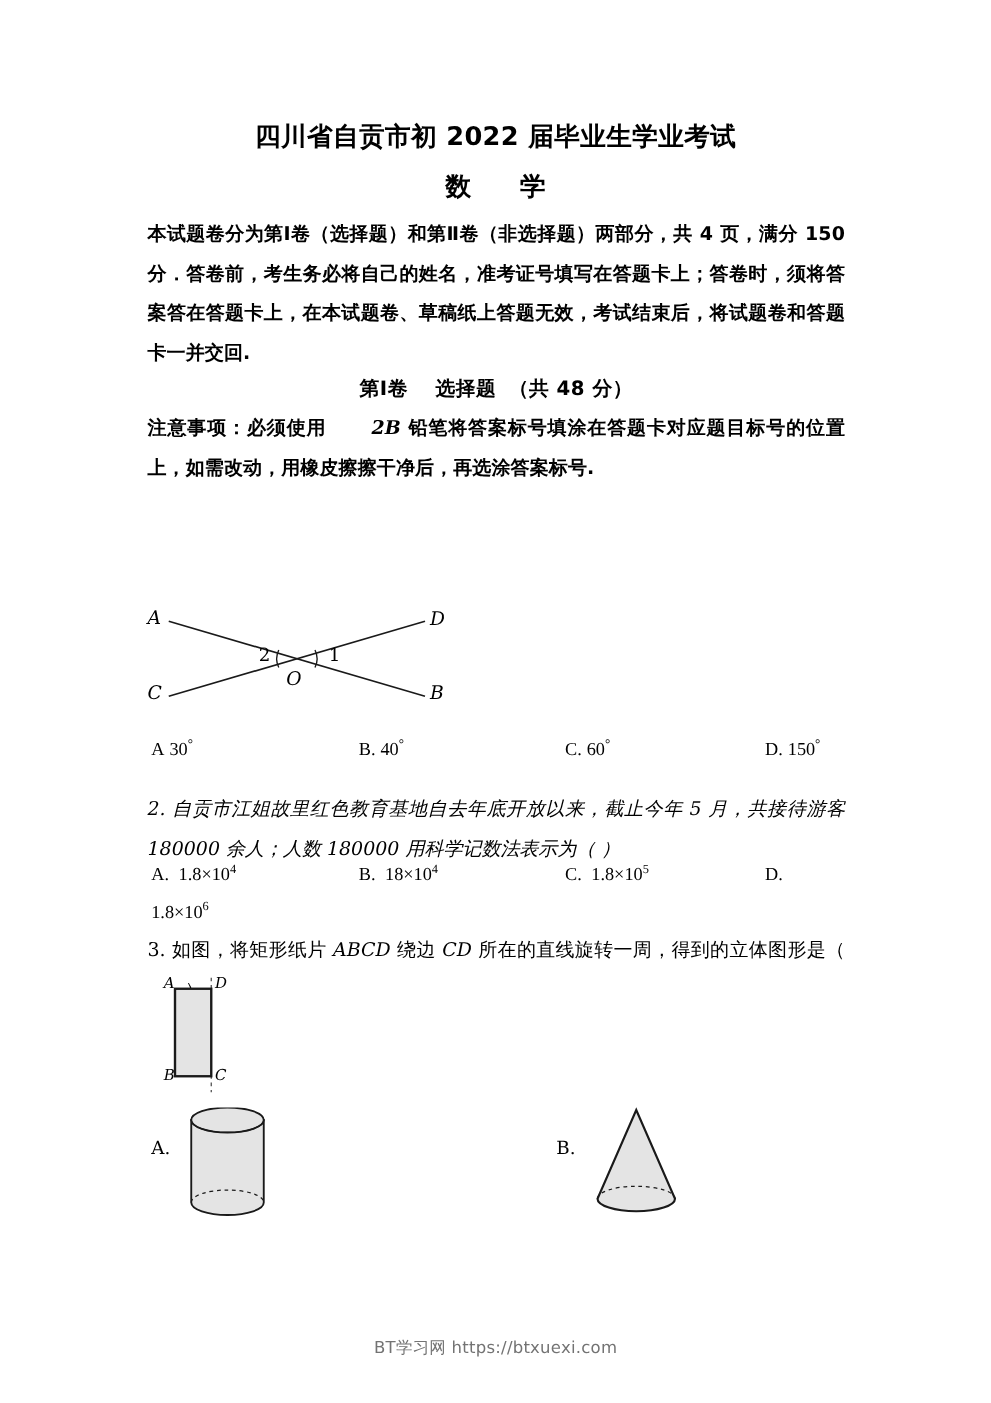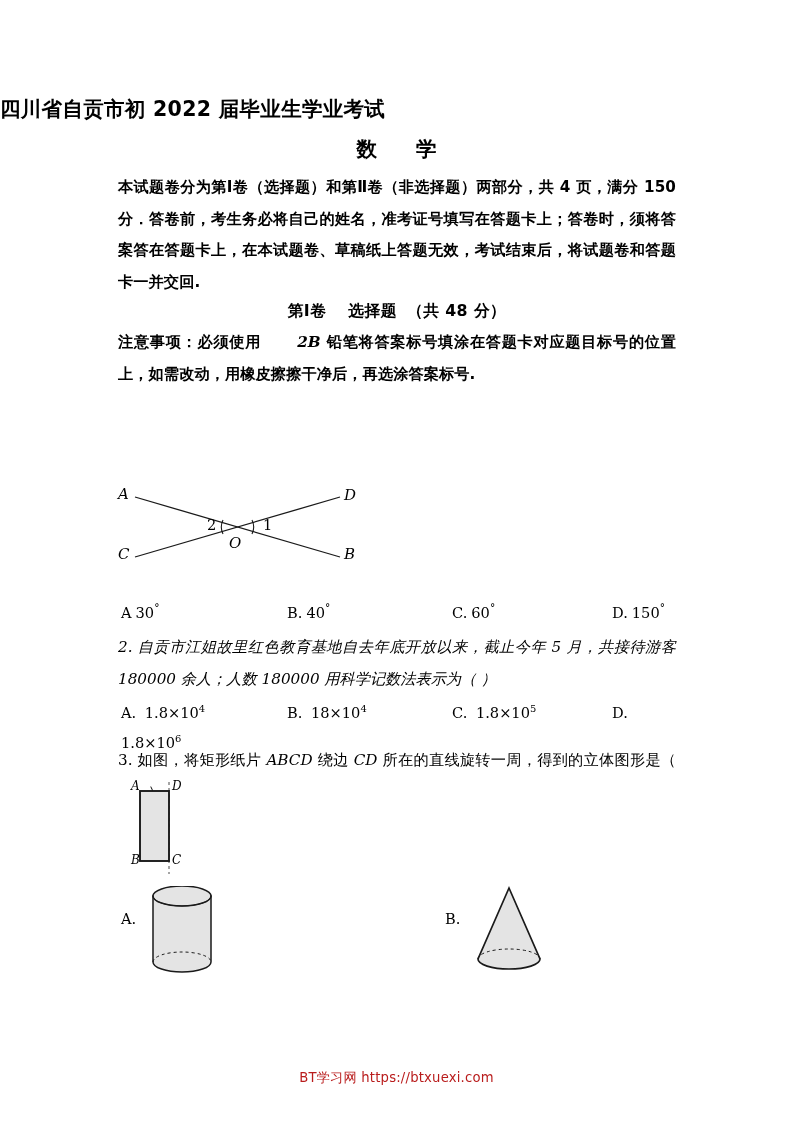--- a/index.html
+++ b/index.html
@@ -18,20 +18,21 @@
     font-family: "DejaVu Serif", "Liberation Serif", serif;
     color: #000000;
   }
 
   
   .doc-title {
     position: absolute;
     left: 0;
     right: 0;
     top: 97px;
+    text-align: center;
     font-family: "DejaVu Sans", "Liberation Sans", sans-serif;
     font-weight: bold;
     font-size: 20.5px;
     letter-spacing: 0.3px;
     line-height: 1.2;
   }
   .doc-subject {
     position: absolute;
     left: 0;
     right: 0;
@@ -89,22 +90,23 @@
   .options {
     position: absolute;
     left: 118px;
     width: 558px;
     height: 26px;
     font-size: 14.6px;
     font-family: "DejaVu Serif", "Liberation Serif", serif;
   }
   .options .opt {
     position: absolute;
-    top: 12px;
+    top: 0;
     white-space: nowrap;
+    font-family: Liberation Serif, serif;
   }
   .opt-tag { margin-right: 4px; }
 
   
   .figure { position: absolute; }
   .fig-label {
     position: absolute;
     font-family: "DejaVu Serif", "Liberation Serif", serif;
     font-size: 14.6px;
   }
@@ -117,21 +119,21 @@
 
   
   .footer {
     position: absolute;
     left: 0;
     right: 0;
     top: 1069px;
     text-align: center;
     font-family: "DejaVu Sans", "Liberation Sans", sans-serif;
     font-size: 13.2px;
-    color: #b91c1c;
+    color: #737373;
     letter-spacing: 0.2px;
   }
 </style>
 </head>
 <body>
 
 <div class="page">
 
   <div class="doc-title">四川省自贡市初 2022 届毕业生学业考试</div>
   <div class="doc-subject">数 学</div>

